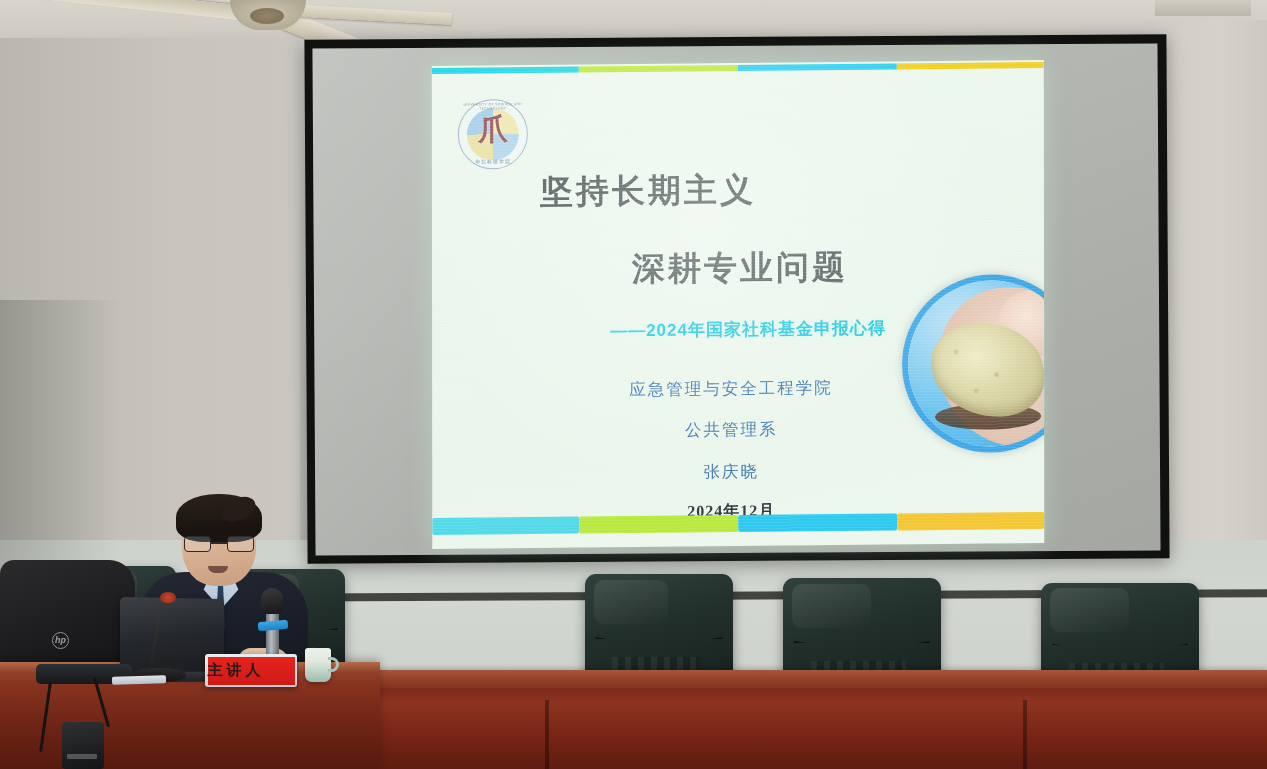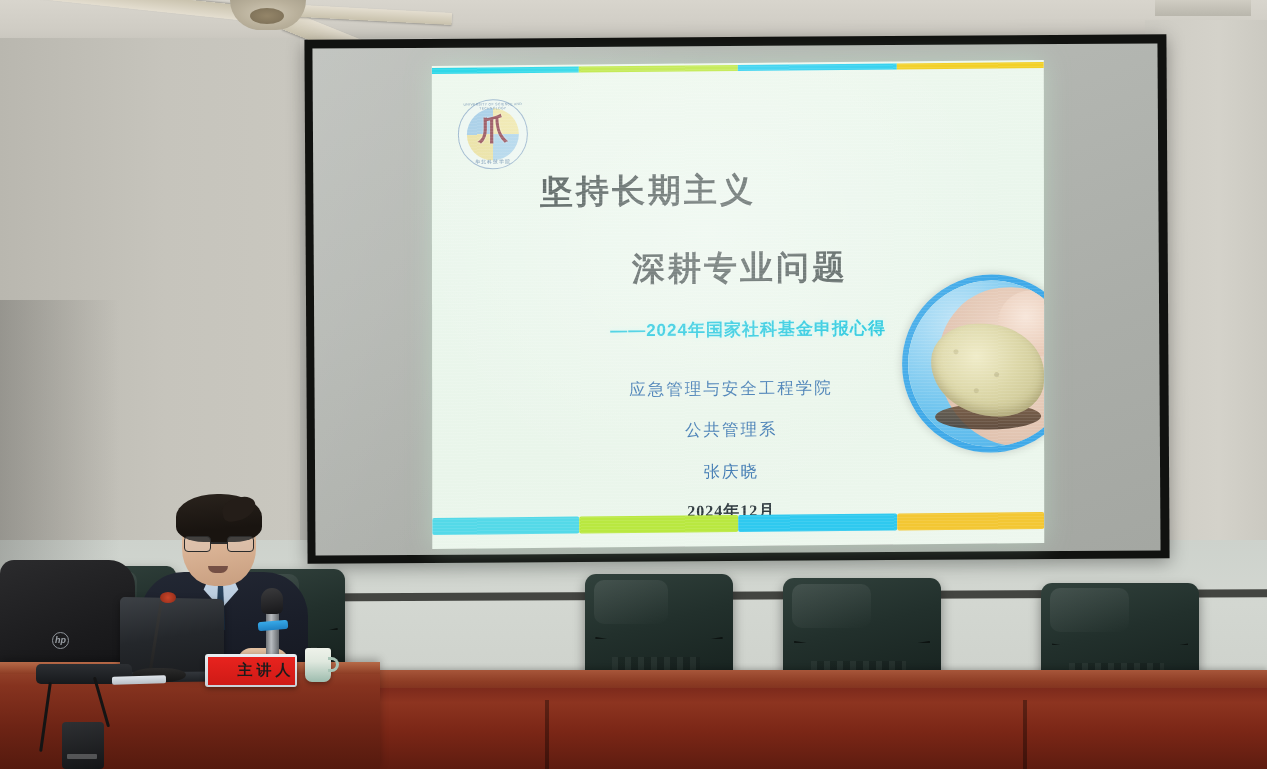--- a/index.html
+++ b/index.html
@@ -201,21 +201,21 @@
           background:linear-gradient(90deg,#6f7377,#b9bdc1 40%,#63676b 100%); }
   .mic2-band { position:absolute; left:258px; top:621px; width:30px; height:9px;
           background:linear-gradient(180deg,#37a9e8,#1f82c4); border-radius:3px; transform:rotate(-5deg); }
   .mic2-foot { position:absolute; left:262px; top:660px; width:18px; height:20px;
           background:linear-gradient(180deg,#2a2a2c,#141416); border-radius:3px; }
 
   .nameplate { position:absolute; left:205px; top:654px; width:92px; height:33px;
           background:linear-gradient(180deg,#e9eef2,#c9d2d8); border-radius:3px;
           box-shadow:0 2px 5px rgba(0,0,0,.35); padding:2.5px; }
   .nameplate .inner { width:100%; height:100%; background:linear-gradient(180deg,#e8231e,#cf1a16);
-          display:flex; align-items:center; justify-content:flex-end; }
+          display:flex; align-items:center; justify-content:flex-start; }
   .nameplate .txt { color:#1b1b1b; font-size:15px; font-weight:700; letter-spacing:4px;
           font-family:"Liberation Serif", serif; }
 
   .cup { position:absolute; left:305px; top:648px; width:26px; height:34px;
           background:linear-gradient(180deg,#eef2ea 0%,#dfe8de 40%,#9dbcae 100%);
           border-radius:3px 3px 7px 7px; box-shadow:0 2px 4px rgba(0,0,0,.3); }
   .cup .handle { position:absolute; right:-8px; top:9px; width:11px; height:15px;
           border:3px solid #a8c4b6; border-left:none; border-radius:0 9px 9px 0; }
 
   .device { position:absolute; left:62px; top:722px; width:42px; height:47px;

